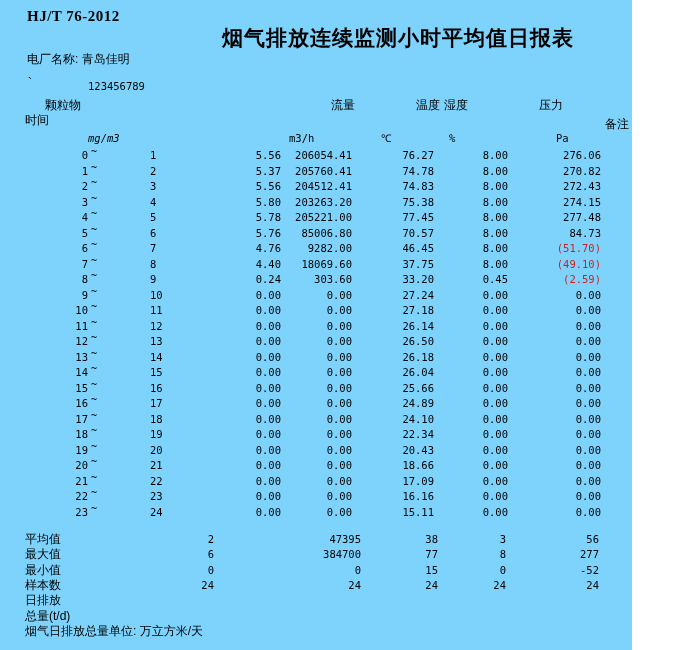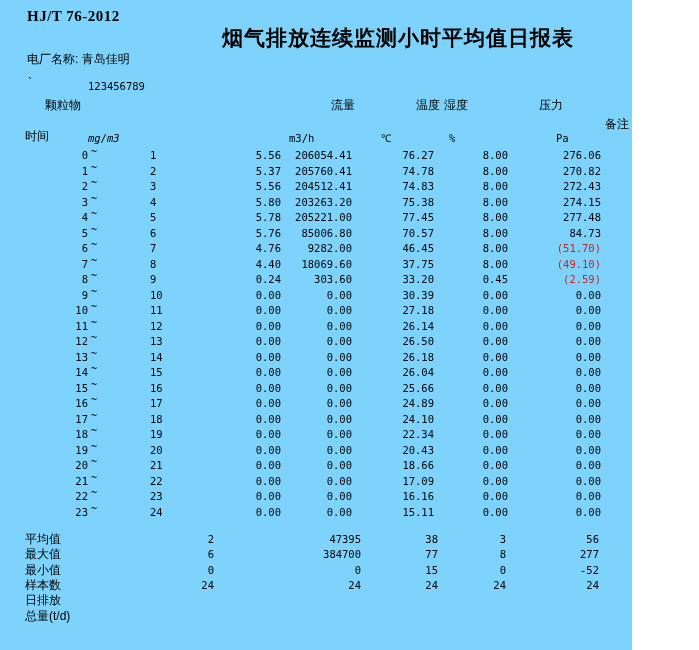--- a/index.html
+++ b/index.html
@@ -73,21 +73,21 @@
   <div class="abs zh" style="left:28px; top:76px;">`</div>
 
   <div class="abs mono" style="left:88px; top:80px;">123456789</div>
 
 
   <div class="abs zh" style="left:45px;  top:97px;">颗粒物</div>
   <div class="abs zh" style="left:331px; top:97px;">流量</div>
   <div class="abs zh" style="left:416px; top:97px;">温度</div>
   <div class="abs zh" style="left:444px; top:97px;">湿度</div>
   <div class="abs zh" style="left:539px; top:97px;">压力</div>
-  <div class="abs zh" style="left:25px;  top:128px;">时间</div>
+  <div class="abs zh" style="left:25px;  top:112px;">时间</div>
   <div class="abs zh" style="left:605px; top:116px;">备注</div>
 
   <div class="abs mono" style="left:88px;  top:132px;font-style:italic;">mg/m3</div>
   <div class="abs mono" style="left:289px; top:132px;">m3/h</div>
   <div class="abs mono" style="left:381px; top:131px;">℃</div>
   <div class="abs mono" style="left:449px; top:132px;">%</div>
   <div class="abs mono" style="left:541px; top:132px;margin-left:15px;">Pa</div>
 
   <div>
       <div class="data-row" style="top: 148px;">
@@ -179,21 +179,21 @@
         <span class="cell c-temp">33.20</span>
         <span class="cell c-hum">0.45</span>
         <span class="cell c-press alert">(2.59)</span>
       </div>
       <div class="data-row" style="top: 287.5px;">
         <span class="cell c-from">9</span>
         <span class="cell c-tilde">~</span>
         <span class="cell c-to">10</span>
         <span class="cell c-dust">0.00</span>
         <span class="cell c-flow">0.00</span>
-        <span class="cell c-temp">30.39</span>
+        <span class="cell c-temp">27.24</span>
         <span class="cell c-hum">0.00</span>
         <span class="cell c-press">0.00</span>
       </div>
       <div class="data-row" style="top: 303px;">
         <span class="cell c-from">10</span>
         <span class="cell c-tilde">~</span>
         <span class="cell c-to">11</span>
         <span class="cell c-dust">0.00</span>
         <span class="cell c-flow">0.00</span>
         <span class="cell c-temp">27.18</span>
@@ -376,14 +376,15 @@
       <div class="summary-row" style="top: 608.5px;">
         <span class="cell s-label">总量(t/d)</span>
         <span class="cell s-v1"></span>
         <span class="cell s-flow"></span>
         <span class="cell s-temp"></span>
         <span class="cell s-hum"></span>
         <span class="cell s-press"></span>
       </div>
     </div>
 
+  <div class="abs zh" style="left:25px; top:623px;">烟气日排放总量单位: 万立方米/天</div>
 
 </div>
 
 </body></html>

